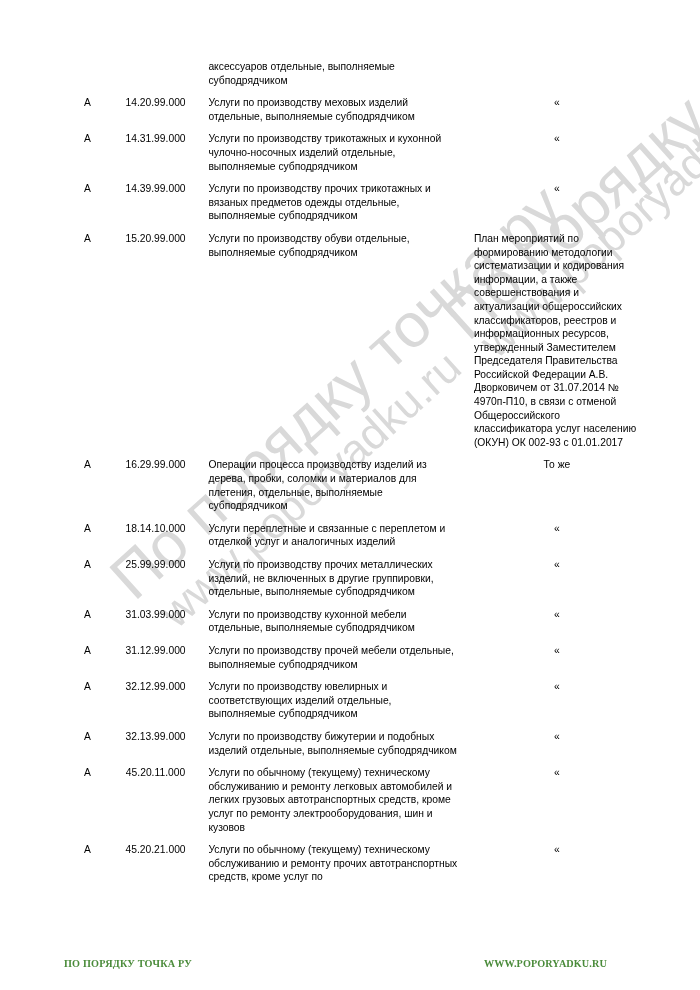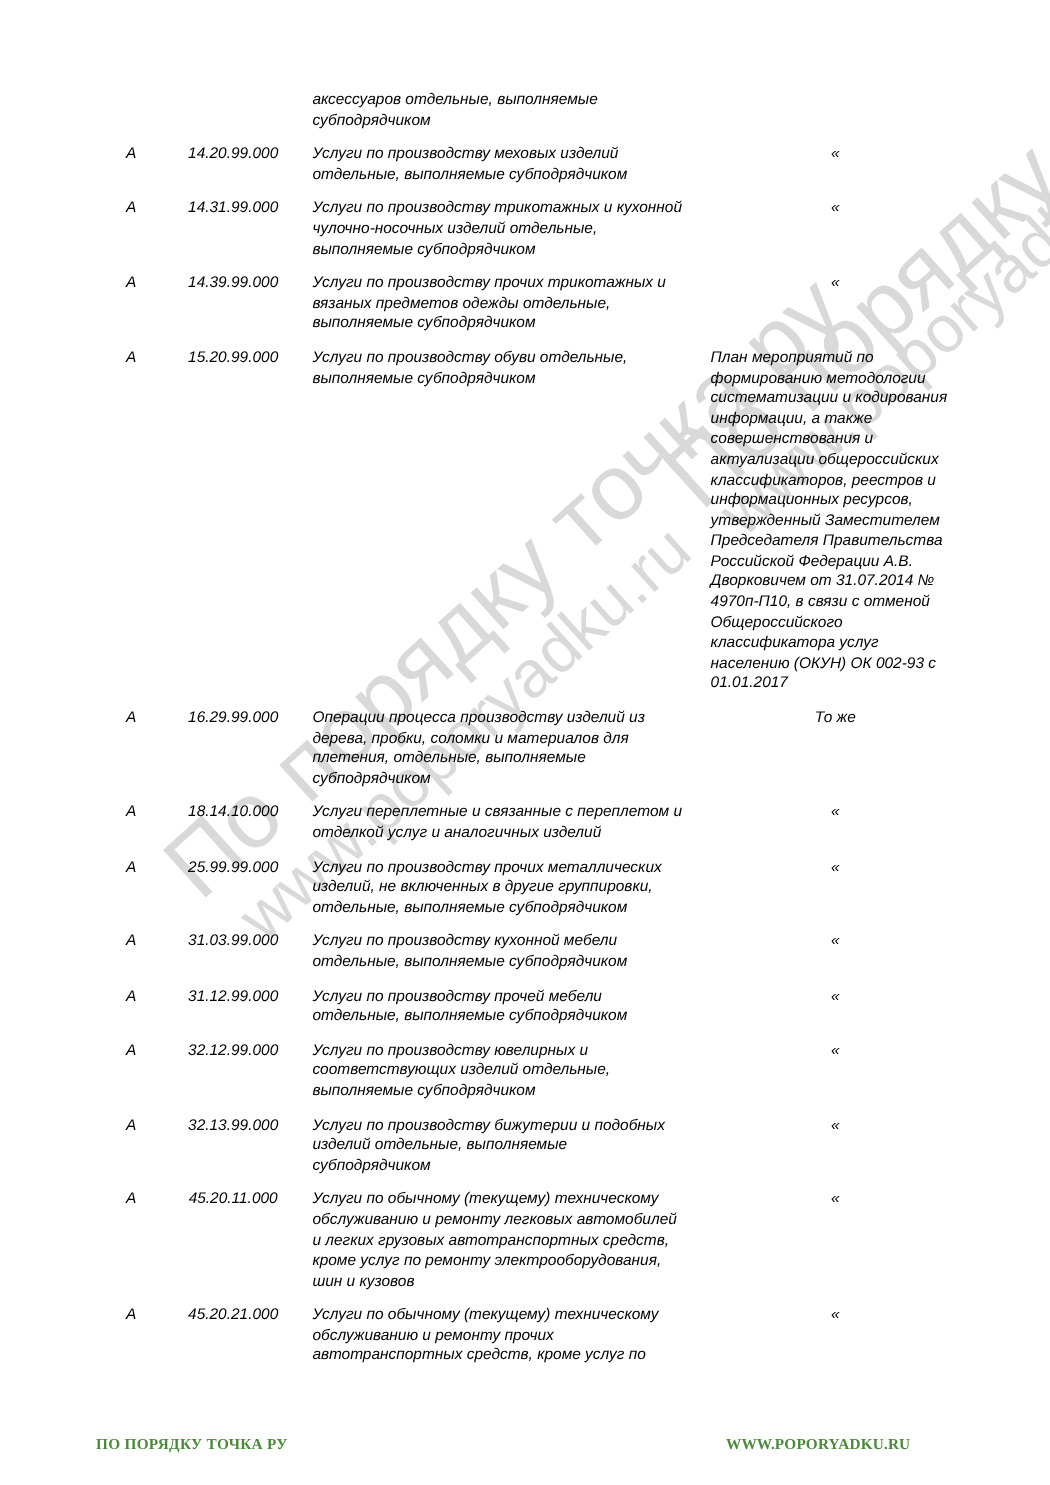--- a/index.html
+++ b/index.html
@@ -38,21 +38,20 @@
   .wm-a2 { left: 430px; top: 300px; font-size: 62px;  transform: rotate(-42deg); }
   .wm-b1 { left: 150px; top: 600px; font-size: 44px;  transform: rotate(-42deg); }
   .wm-b2 { left: 470px; top: 330px; font-size: 44px;  transform: rotate(-42deg); }
 
   
   #page {
     position: absolute;
     left: 0; top: 0;
     width: 584px; height: 990px;
     z-index: 2;
-    font-style: italic;
   }
 
   #entries-table {
     position: absolute;
     left: 60px;
     top: 60px;
     width: 580px;
     border-collapse: collapse;
   }
   #entries-table td {

